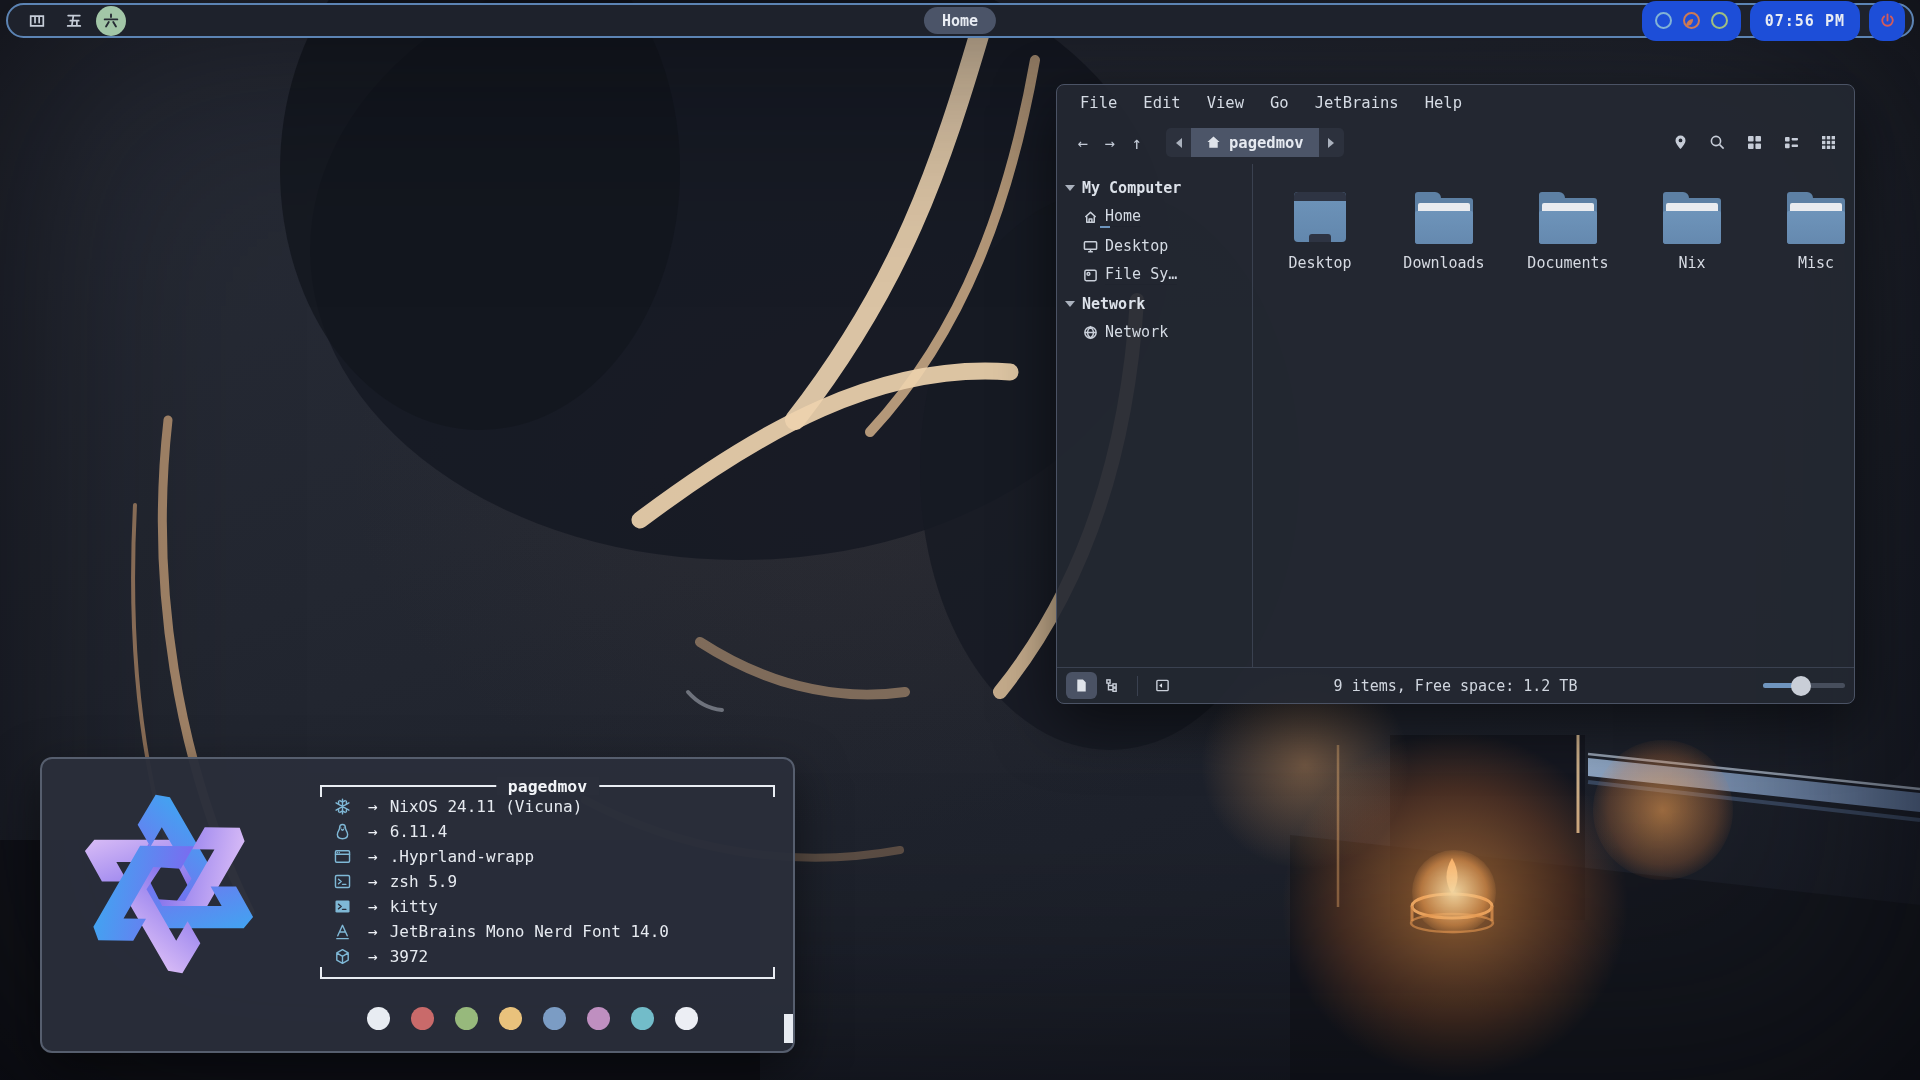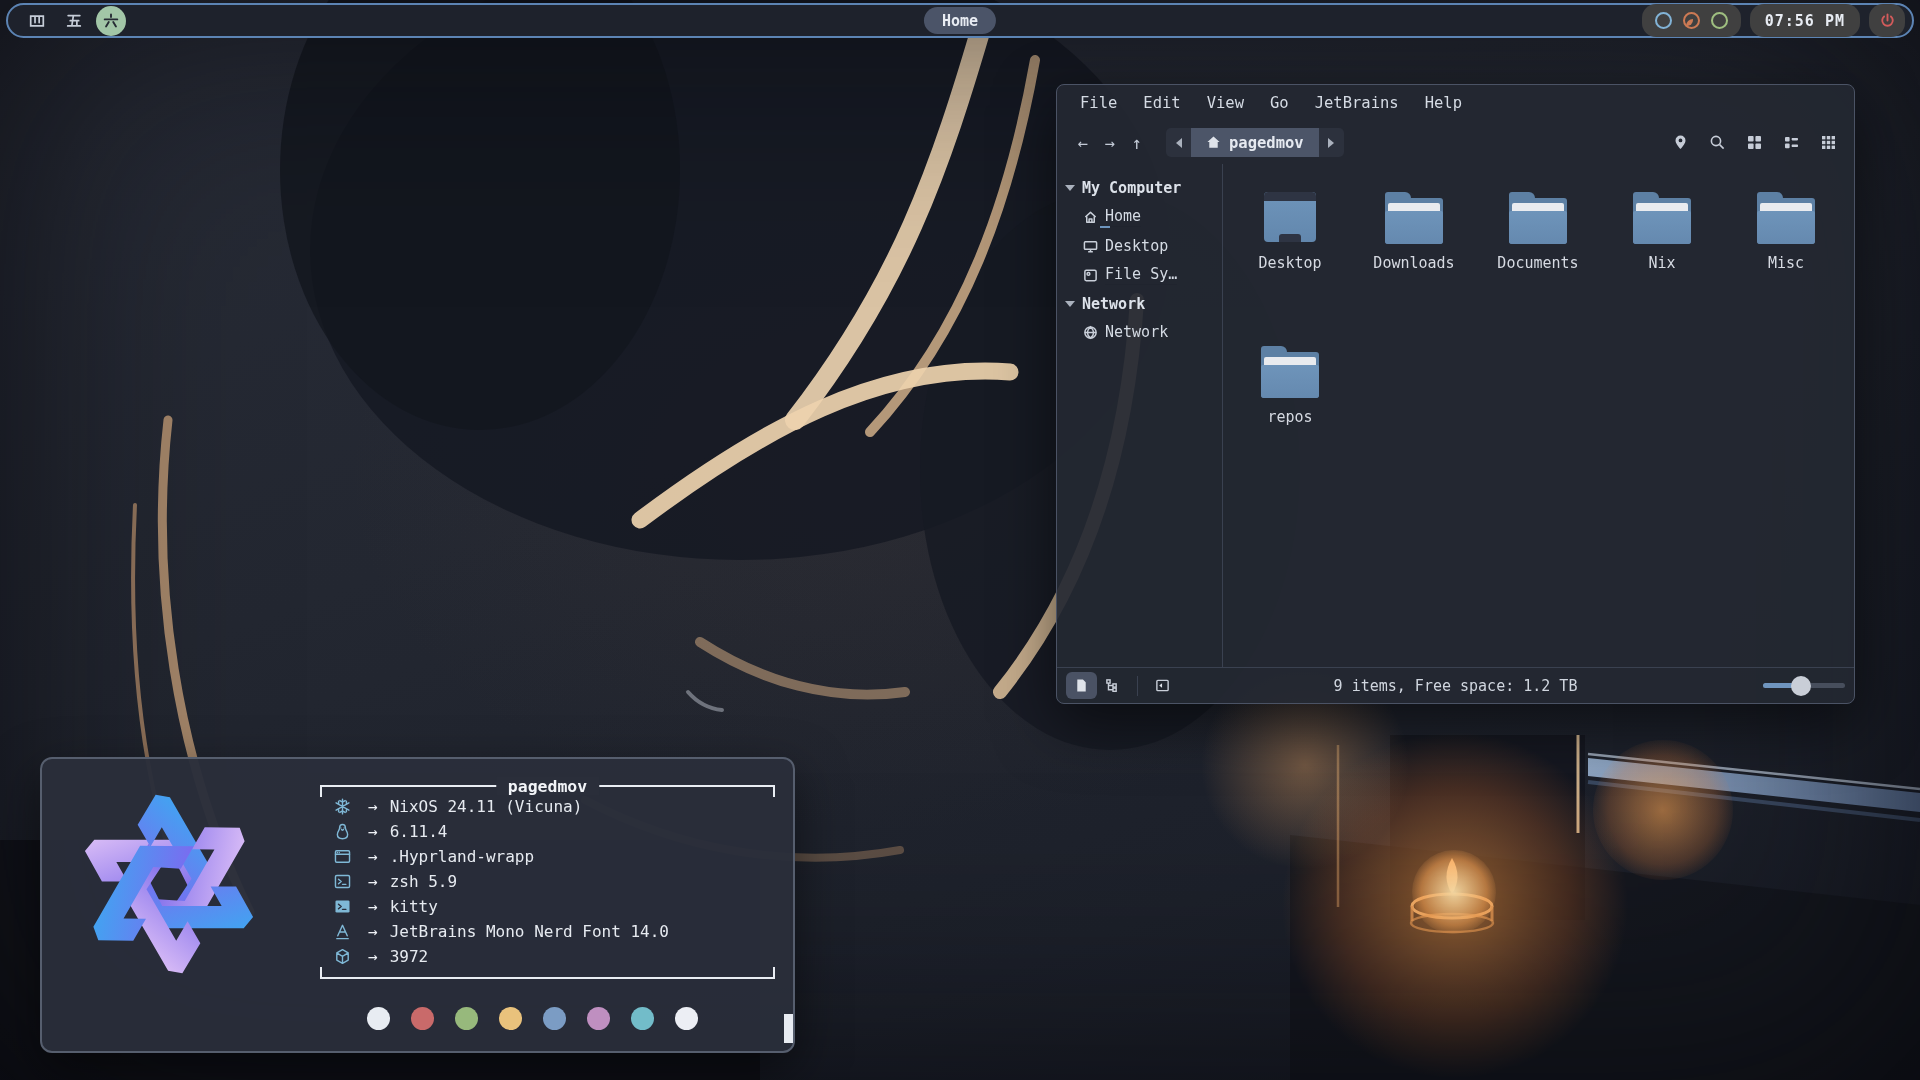--- a/index.html
+++ b/index.html
@@ -28,21 +28,21 @@
       display:flex; align-items:center; z-index:50; }
   .ws-group { display:flex; align-items:center; gap:7px; margin-left:14px; }
   .ws { width:30px; height:30px; border-radius:50%; display:flex; align-items:center; justify-content:center; }
   .ws svg { width:18px; height:18px; stroke:#c6cdd8; stroke-width:1.9; fill:none; stroke-linecap:round; }
   .ws.active { background:#a2c6a7; }
   .ws.active svg { stroke:#262b34; stroke-width:2.1; }
   .tb-title { position:absolute; left:50%; transform:translateX(-50%);
       background:#4b5468; color:#e8ecf3; border-radius:14px; height:27px;
       padding:0 18px; font-size:15px; font-weight:bold; display:flex; align-items:center; }
   .tb-right { margin-left:auto; display:flex; align-items:center; gap:9px; margin-right:7px; }
-  .pill { background:#404040; border-radius:14px; height:33px; display:flex; align-items:center; }
+  .pill { background:#1d4ed8; border-radius:14px; height:40px; display:flex; align-items:center; }
   .pill.indicators { padding:0 13px; gap:11px; }
   .ring { width:17px; height:17px; border-radius:50%; border:2px solid; position:relative; }
   .ring.blue { border-color:#82b3d6; }
   .ring.orange { border-color:#cd7a54; }
   .ring.orange::after { content:""; position:absolute; left:1px; bottom:1px; width:7px; height:7px;
       background:#cd7a54; border-radius:7px 0 6px 0; }
   .ring.green { border-color:#9fbf80; }
   .pill.clock { padding:0 15px; color:#e8ecf3; font-size:15px; font-weight:bold; letter-spacing:1px; }
   .pill.power { width:36px; justify-content:center; }
   .pill.power svg { width:17px; height:17px; stroke:#d35b5b; stroke-width:2.2; fill:none; stroke-linecap:round; }
@@ -63,21 +63,21 @@
   .tri.left  { border-right:6px solid #aab1bd; }
   .tri.right { border-left:6px solid #aab1bd; }
   .path-seg { background:#4c5568; display:flex; align-items:center; gap:8px; padding:0 15px;
       color:#e5e9f0; font-size:15.5px; font-weight:bold; }
   .path-seg svg { width:15px; height:15px; fill:#dfe3ea; }
   .fm-tools { margin-left:auto; display:flex; gap:10px; }
   .tool-btn { width:27px; height:27px; border-radius:5px; display:flex; align-items:center; justify-content:center; }
   .tool-btn svg { width:17px; height:17px; stroke:#c6ccd7; fill:none; stroke-width:1.6; }
   .tool-btn svg .f { fill:#c6ccd7; stroke:none; }
   .fm-main { flex:1; display:flex; min-height:0; }
-  .fm-sidebar { width:166px; flex:none; padding-top:10px; font-size:15px; border-right:1px solid #3a4150; }
+  .fm-sidebar { width:196px; flex:none; padding-top:10px; font-size:15px; border-right:1px solid #3a4150; }
   .sb-header { display:flex; align-items:center; gap:7px; padding:5px 8px; font-weight:bold; color:#dde2ea; }
   .caret { width:0; height:0; border-left:5px solid transparent; border-right:5px solid transparent;
       border-top:6px solid #aab1bd; }
   .sb-item { display:flex; align-items:center; gap:7px; padding:5px 4px 5px 26px; color:#d5dbe4; position:relative; }
   .sb-item svg { width:15px; height:15px; stroke:#c9cfd9; fill:none; stroke-width:1.6; flex:none; }
   .sb-item .label { white-space:nowrap; }
   .sb-item.u .label { border-bottom:1px solid #20242e; padding-bottom:1px; }
   .sb-item.sel::after { content:""; position:absolute; left:43px; bottom:4px; width:10px; height:2px; background:#6d94bd; }
   .fm-files { flex:1; display:grid; grid-template-columns:repeat(5,124px); grid-auto-rows:154px;
       padding:26px 0 0 5px; align-content:start; justify-items:center; }
@@ -384,31 +384,20 @@
         <div class="ficon">
             <div class="folder">
               <div class="tab"></div>
               <div class="back"></div>
               <div class="paper"></div>
               <div class="front"></div>
             </div>
           </div>
         <div class="fname">Misc</div>
       </div>
-      <div class="file">
-        <div class="ficon">
-            <div class="folder">
-              <div class="tab"></div>
-              <div class="back"></div>
-              <div class="paper"></div>
-              <div class="front"></div>
-            </div>
-          </div>
-        <div class="fname">repos</div>
-      </div>
     </div>
   </div>
   <div class="fm-status">
     <div class="st-btn active">
       <svg viewBox="0 0 16 16">
           <path class="f" d="M3.5 1.5h6l3 3v10h-9z"></path>
         </svg>
     </div>
     <div class="st-btn">
       <svg viewBox="0 0 16 16">

